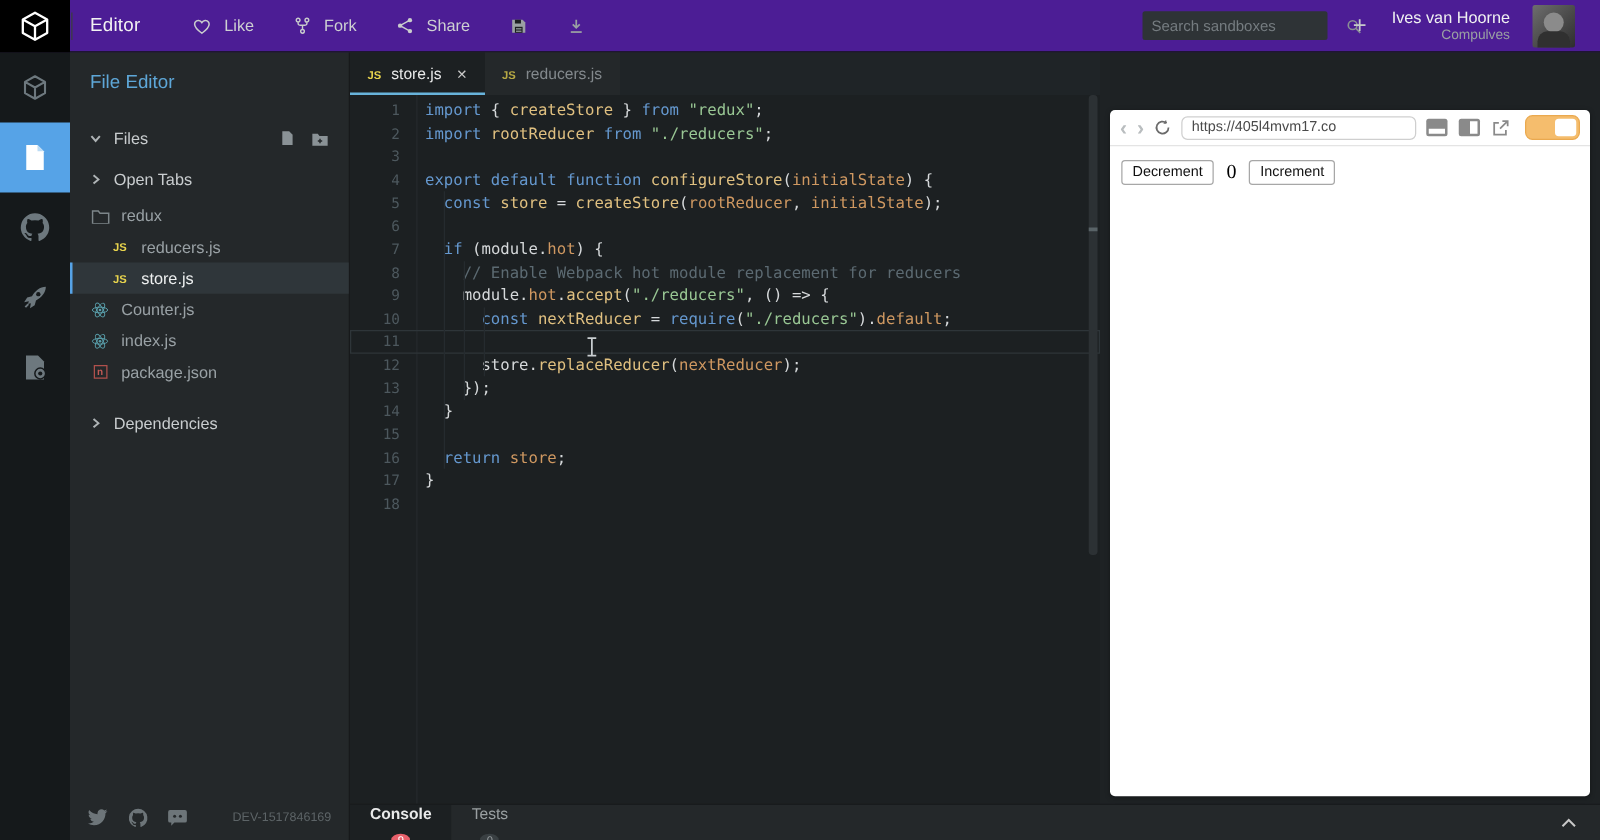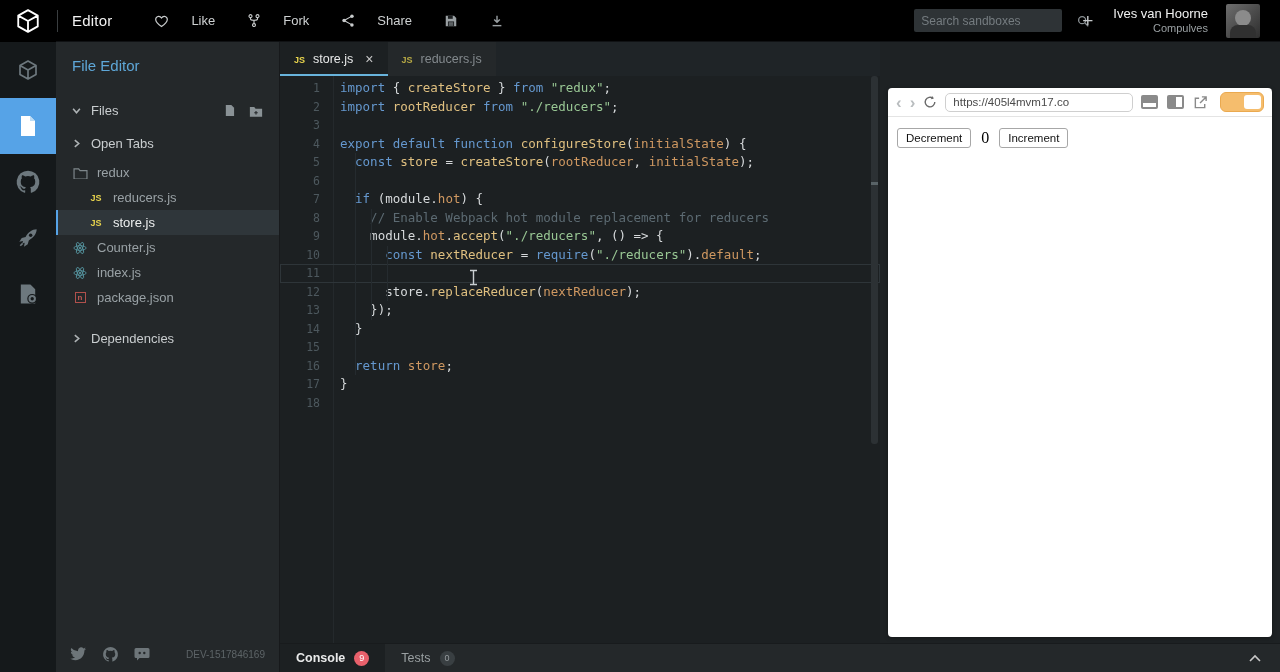--- a/index.html
+++ b/index.html
@@ -1,27 +1,27 @@
 <!DOCTYPE html>
 <html><head>
 <meta charset="utf-8">
 <style>
   * { margin:0; padding:0; box-sizing:border-box; }
   html,body { width:1280px; height:672px; overflow:hidden; background:#15191b;
     font-family:"Liberation Sans", sans-serif; }
   .app { width:1280px; height:672px; display:flex; flex-direction:column; }
 
   
-  .header { height:42px; background:#000000; display:flex; align-items:center; flex:none;
+  .header { height:42px; background:#4c1d95; display:flex; align-items:center; flex:none;
     border-bottom:1px solid #101214; }
   .logo-tile { width:56px; height:42px; background:#000; display:flex; align-items:center; justify-content:center; flex:none; }
   .hdr-divider { width:1px; height:22px; background:#3a3e40; margin:0 0 0 1px; }
   .app-title { color:#f2f2f2; font-size:15px; font-weight:500; padding:0 0 0 14px; letter-spacing:.2px; }
   .hdr-actions { display:flex; align-items:center; gap:32px; margin-left:42px; }
-  .hdr-action { display:flex; align-items:center; gap:22px; color:#ced1d2; font-size:13px; cursor:pointer; }
+  .hdr-action { display:flex; align-items:center; gap:10px; color:#ced1d2; font-size:13px; cursor:pointer; }
   .hdr-action svg { display:block; }
   .hdr-right { margin-left:auto; display:flex; align-items:center; gap:18px; padding-right:20px; }
   .search-box { width:148px; height:23px; background:#2e3336; border-radius:2px; display:flex; align-items:center; padding:0 7px; }
   .search-box input { flex:1; background:transparent; border:none; outline:none; color:#aeb4b6; font-size:12px;
     font-family:"Liberation Sans",sans-serif; }
   .search-box input::placeholder { color:#757c80; }
   .plus-btn { color:#c6c9cb; font-size:19px; line-height:1; cursor:pointer; padding:0 2px; }
   .user-meta { text-align:right; line-height:1.25; }
   .user-name { color:#f0f1f1; font-size:13px; }
   .user-team { color:#9aa0a3; font-size:11px; }
@@ -95,21 +95,21 @@
   .toggle .knob { position:absolute; right:2px; top:2px; width:17px; height:14px; background:#fff; border-radius:3px; }
   .page-body { flex:1; padding:11px 9px; display:flex; align-items:center; gap:10px; align-items:flex-start; }
   .page-btn { font-size:11.5px; font-family:"Liberation Sans",sans-serif; color:#111;
     background:#fff; border:1px solid #a7a7a7; border-radius:3px; padding:3px 8px; cursor:pointer; }
   .counter-val { font-size:16px; color:#000; font-family:"Liberation Serif", serif; line-height:20px; }
 
   
   .right-col { flex:1; display:flex; flex-direction:column; min-width:0; }
   .top-row { flex:1; display:flex; min-height:0; }
   .consolebar { height:29px; flex:none; background:#24282a; border-top:1px solid #181b1d; display:flex; align-items:center; }
-  .cb-tab { height:100%; display:flex; align-items:center; gap:9px; padding:0 16px; font-size:12.5px; cursor:pointer; }
+  .cb-tab { height:100%; display:flex; align-items:center; gap:9px; padding:0 16px; font-size:12.5px; cursor:pointer;flex-direction:column; }
   .cb-tab.active { background:#1c2022; color:#e9eaea; font-weight:bold; }
   .cb-tab.idle { color:#9aa0a2; }
   .badge { width:15px; height:15px; border-radius:50%; font-size:9px; display:flex; align-items:center; justify-content:center; font-weight:normal; }
   .badge.red { background:#e8606b; color:#fff; }
   .badge.gray { background:#393f42; color:#959b9e; }
   .cb-chevron { margin-left:auto; padding-right:18px; color:#c8c8c8; display:flex; cursor:pointer; }
 
   svg { display:block; }
 </style>
 </head>

